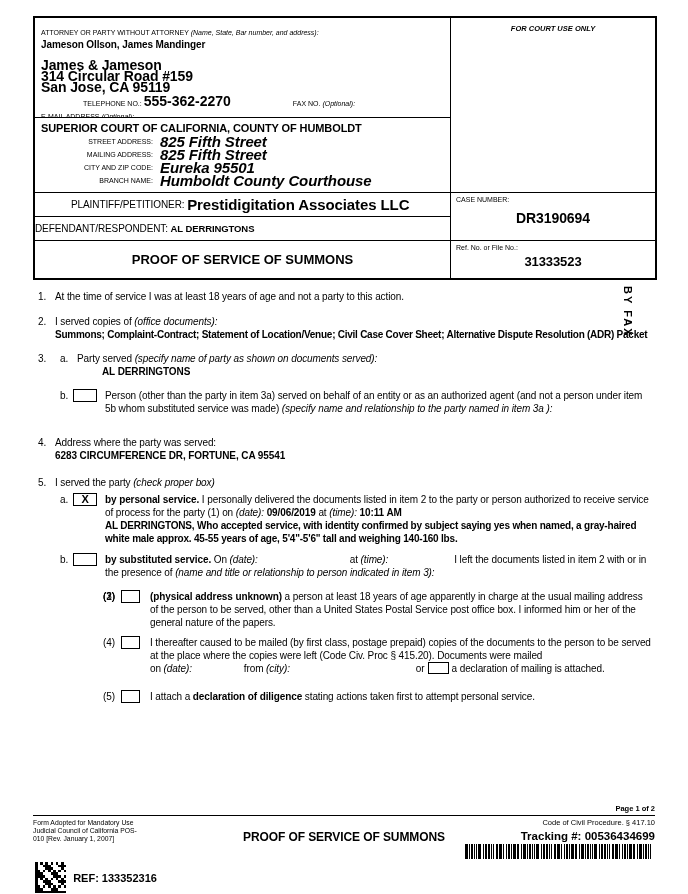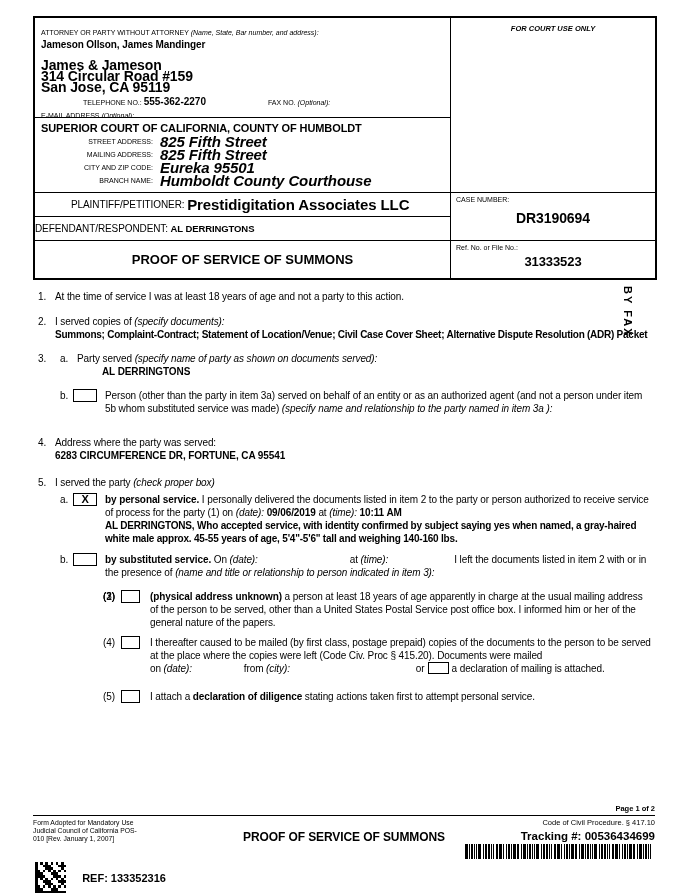--- a/index.html
+++ b/index.html
@@ -55,21 +55,21 @@
   
   .footer{position:absolute;left:33px;top:804px;width:622px;}
   .pageno{text-align:right;font-weight:bold;}
   .frule{border-top:1.5px solid #000;margin-top:2px;}
   .frow{position:relative;margin-top:2px;height:60px;}
   .fleft{position:absolute;left:0;top:1px;font-size:6.8px;line-height:8px;letter-spacing:0;}
   .fcenter{position:absolute;left:0;right:0;top:12px;text-align:center;font-size:12px;font-weight:bold;}
   .fright{position:absolute;right:0;top:0;text-align:right;}
   .tracking{font-size:11.5px;font-weight:bold;margin-top:3px;letter-spacing:0;}
   #barcode{margin-top:2px;}
-  .qr{position:absolute;left:2px;top:44px;display:flex;align-items:center;gap:16px;}
+  .qr{position:absolute;left:2px;top:44px;display:flex;align-items:center;gap:7px;}
   #dm{display:grid;grid-template-columns:repeat(12,2.6px);grid-auto-rows:2.6px;}
   #dm i{display:block;}
   #dm i.on{background:#000;}
   .refno{font-size:11px;font-weight:bold;letter-spacing:0;}
 </style>
 </head>
 <body>
 
 <div class="page">
 
@@ -77,21 +77,21 @@
 
     <div class="cell c-attorney">
       <div class="tiny lblrow"><span>ATTORNEY OR PARTY WITHOUT ATTORNEY </span><span class="it">(Name, State, Bar number, and address):</span></div>
       <div class="aname">Jameson Ollson, James Mandinger</div>
       <div style="height:9px"></div>
       <div class="aline">James &amp; Jameson</div>
       <div class="aline">314 Circular Road #159</div>
       <div class="aline">San Jose, CA 95119</div>
       <div class="tiny" style="margin-top:3px;line-height:11px;">
         <span style="margin-left:42px">TELEPHONE NO.:</span>
-        <span class="b" style="font-size:10px">555-362-2270</span>
+        <span class="b" style="font-size:14px">555-362-2270</span>
         <span style="margin-left:60px"><span>FAX NO. </span><span class="it">(Optional):</span></span>
       </div>
       <div class="tiny" style="margin-top:3px;line-height:10px;"><span>E-MAIL ADDRESS </span><span class="it">(Optional):</span></div>
 
     </div>
 
     <div class="cell c-courtuse">
       <span class="t8 b it">FOR COURT USE ONLY</span>
     </div>
 
@@ -143,21 +143,21 @@
   <div class="bodyc">
 
     <div class="item" style="margin-top:9px">
       <span class="marker">1.</span>
       <div class="txt0">At the time of service I was at least 18 years of age and not a party to this action.</div>
     </div>
 
     <div class="item" style="margin-top:12px">
       <span class="marker">2.</span>
       <div class="txt0">
-        <span>I served copies of </span><span class="it">(specify documents):</span>
+        <span>I served copies of </span><span class="it">(office documents):</span>
         <div class="b" style="letter-spacing:-0.25px">Summons; Complaint-Contract; Statement of Location/Venue; Civil Case Cover Sheet; Alternative Dispute Resolution (ADR) Packet</div>
       </div>
     </div>
 
     <div class="item" style="margin-top:11px">
       <span class="marker">3.</span>
       <span class="marker2">a.</span>
       <div class="txt3a">
         <span>Party served </span><span class="it">(specify name of party as shown on documents served):</span>
         <div class="b" style="margin-left:25px">AL DERRINGTONS</div>

